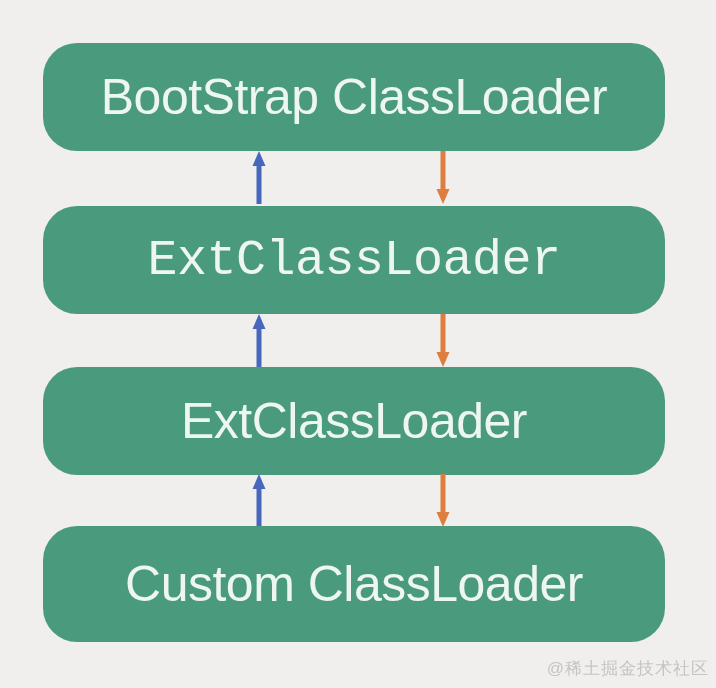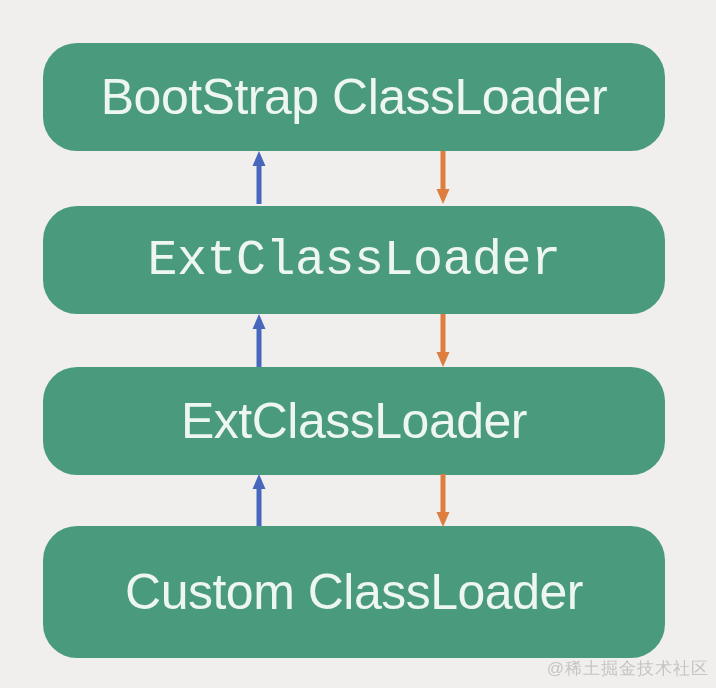--- a/index.html
+++ b/index.html
@@ -94,19 +94,19 @@
 
   <svg class="arrow up" style="top:474px; left:251px;" viewBox="0 0 16 53">
     <path d="M8 53 L8 11" stroke="currentColor" stroke-width="5" fill="none"></path>
     <path d="M8 0 L1.5 15 L14.5 15 Z" fill="currentColor"></path>
   </svg>
   <svg class="arrow down" style="top:474px; left:435px;" viewBox="0 0 16 53">
     <path d="M8 0 L8 42" stroke="currentColor" stroke-width="5" fill="none"></path>
     <path d="M8 53 L1.5 38 L14.5 38 Z" fill="currentColor"></path>
   </svg>
 
-  <div class="node" style="top:526px; height:132px;justify-content:center;">
+  <div class="node" style="top:526px; height:116px;justify-content:center;">
     <span class="node-label">Custom ClassLoader</span>
   </div>
 
   <div class="watermark">@稀土掘金技术社区</div>
 
 </div>
 
 </body></html>

